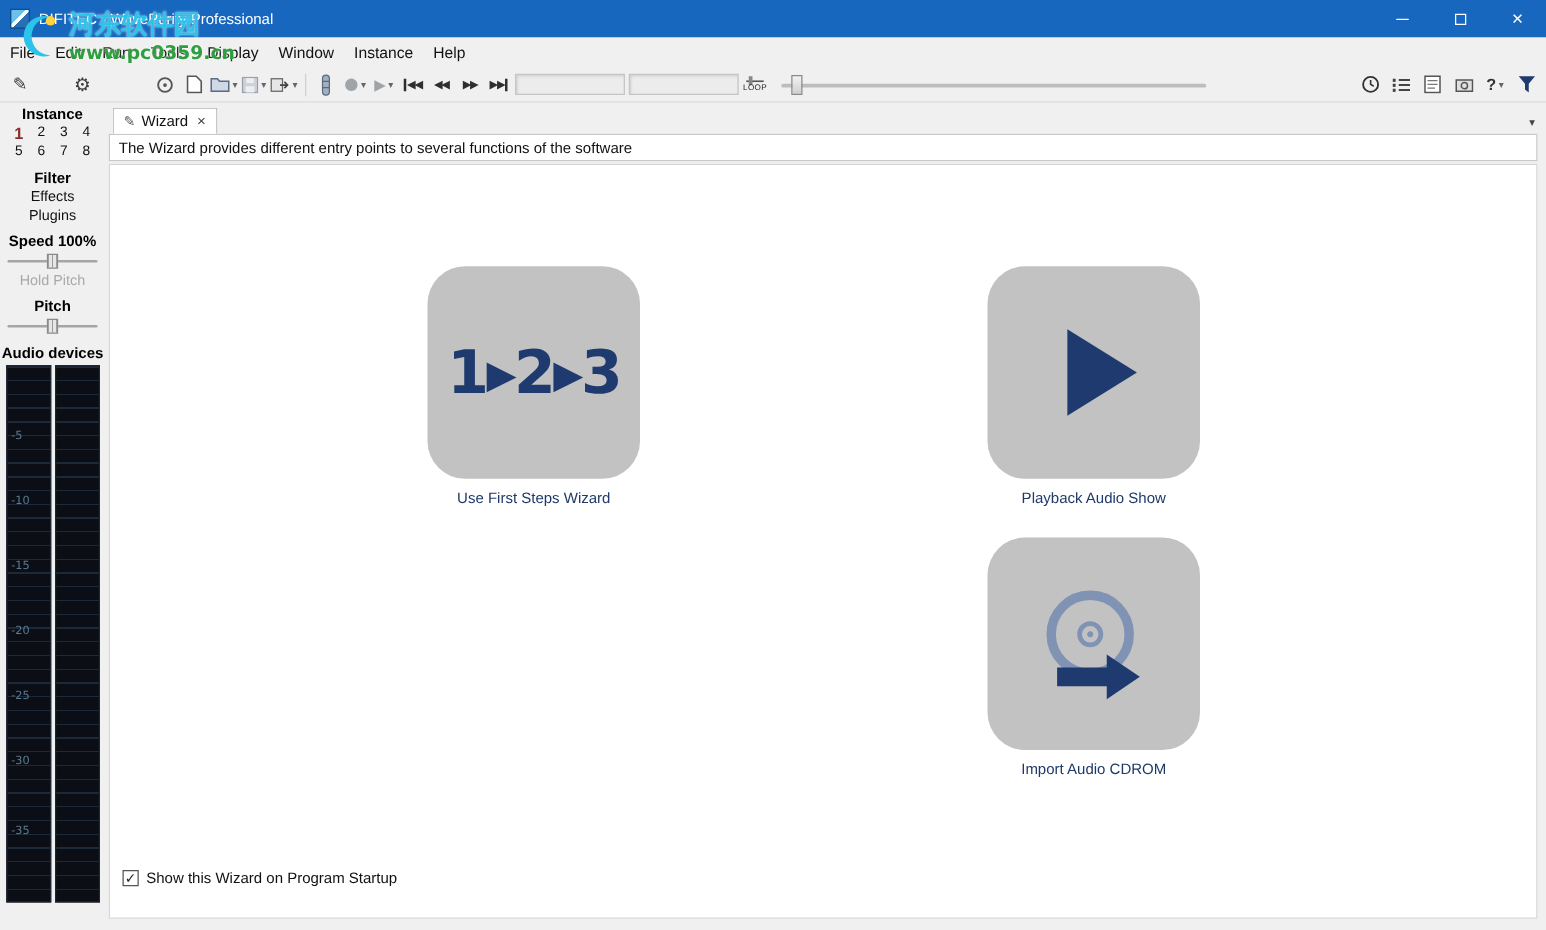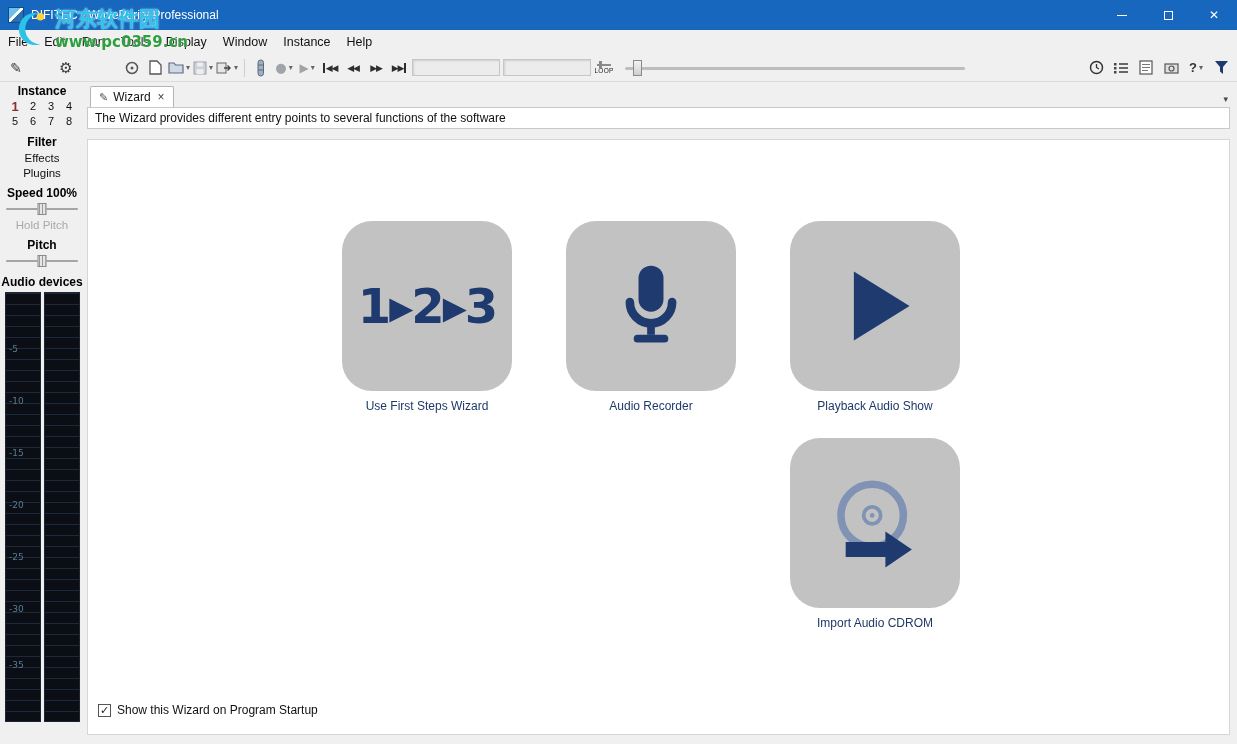--- a/index.html
+++ b/index.html
@@ -76,21 +76,21 @@
 
   .content { flex:1; display:flex; flex-direction:column; padding:0 7px 0 3px; min-width:0; }
   .tabstrip { height:25px; position:relative; }
   .tab { position:absolute; left:3px; bottom:0; height:21px; display:flex; align-items:center; gap:5px;
          padding:0 8px; background:#fff; border:1px solid #b5b5b5; border-bottom:none;
          font-size:12px; border-radius:2px 2px 0 0; }
   .tab-pencil { font-size:11px; color:#555; font-family:"DejaVu Sans",sans-serif; }
   .tab-close { font-size:12px; color:#444; margin-left:2px; }
   .strip-chevron { position:absolute; right:2px; bottom:3px; font-size:9px; color:#444; font-family:"DejaVu Sans",sans-serif; }
   .infobar { height:22px; line-height:20px; background:#fff; border:1px solid #c9c9c9; font-size:12px; padding-left:7px; }
-  .canvas { flex:1; margin-top:10px; margin-bottom:9px; background:#fff; border:1px solid #d6d6d6; position:relative; }
+  .canvas { flex:1; margin-top:2px; margin-bottom:9px; background:#fff; border:1px solid #d6d6d6; position:relative; }
 
   
   .tile-cell { position:absolute; width:170px; text-align:center; }
   .tile { width:170px; height:170px; background:#c2c2c2; border-radius:30px;
           display:flex; align-items:center; justify-content:center; cursor:pointer; }
   .tile-label { margin-top:8px; font-size:12px; color:#1f3a68; }
   .steps-text { font-family:"DejaVu Sans",sans-serif; font-weight:bold; font-size:48px; color:#1e3a6e; letter-spacing:-2px; }
 
   .startup-row { position:absolute; left:10px; top:563px; display:flex; align-items:center; gap:6px; font-size:12px; cursor:default; }
   .cbx { width:13px; height:13px; border:1px solid #555; background:#fff; display:flex; align-items:center;
@@ -332,31 +332,20 @@
 
       <div class="canvas">
 
         <div class="tile-cell" style="left:254px; top:81px">
           <div class="tile">
             <div class="steps-text">1▸2▸3</div>
           </div>
           <div class="tile-label">Use First Steps Wizard</div>
         </div>
 
-        <div class="tile-cell" style="left:478px; top:81px">
-          <div class="tile">
-            <svg width="96" height="96" viewBox="0 0 100 100">
-              <rect x="37" y="8" width="26" height="48" rx="13" fill="#1e3a6e"></rect>
-              <path d="M28 46 a22 22 0 0 0 44 0" fill="none" stroke="#1e3a6e" stroke-width="9" stroke-linecap="round"></path>
-              <rect x="46" y="68" width="8" height="12" fill="#1e3a6e"></rect>
-              <rect x="32" y="80" width="36" height="8" rx="4" fill="#1e3a6e"></rect>
-            </svg>
-          </div>
-          <div class="tile-label">Audio Recorder</div>
-        </div>
 
         <div class="tile-cell" style="left:702px; top:81px">
           <div class="tile">
             <svg width="96" height="96" viewBox="0 0 100 100">
               <polygon points="28,14 86,50 28,86" fill="#1e3a6e"></polygon>
             </svg>
           </div>
           <div class="tile-label">Playback Audio Show</div>
         </div>
 

